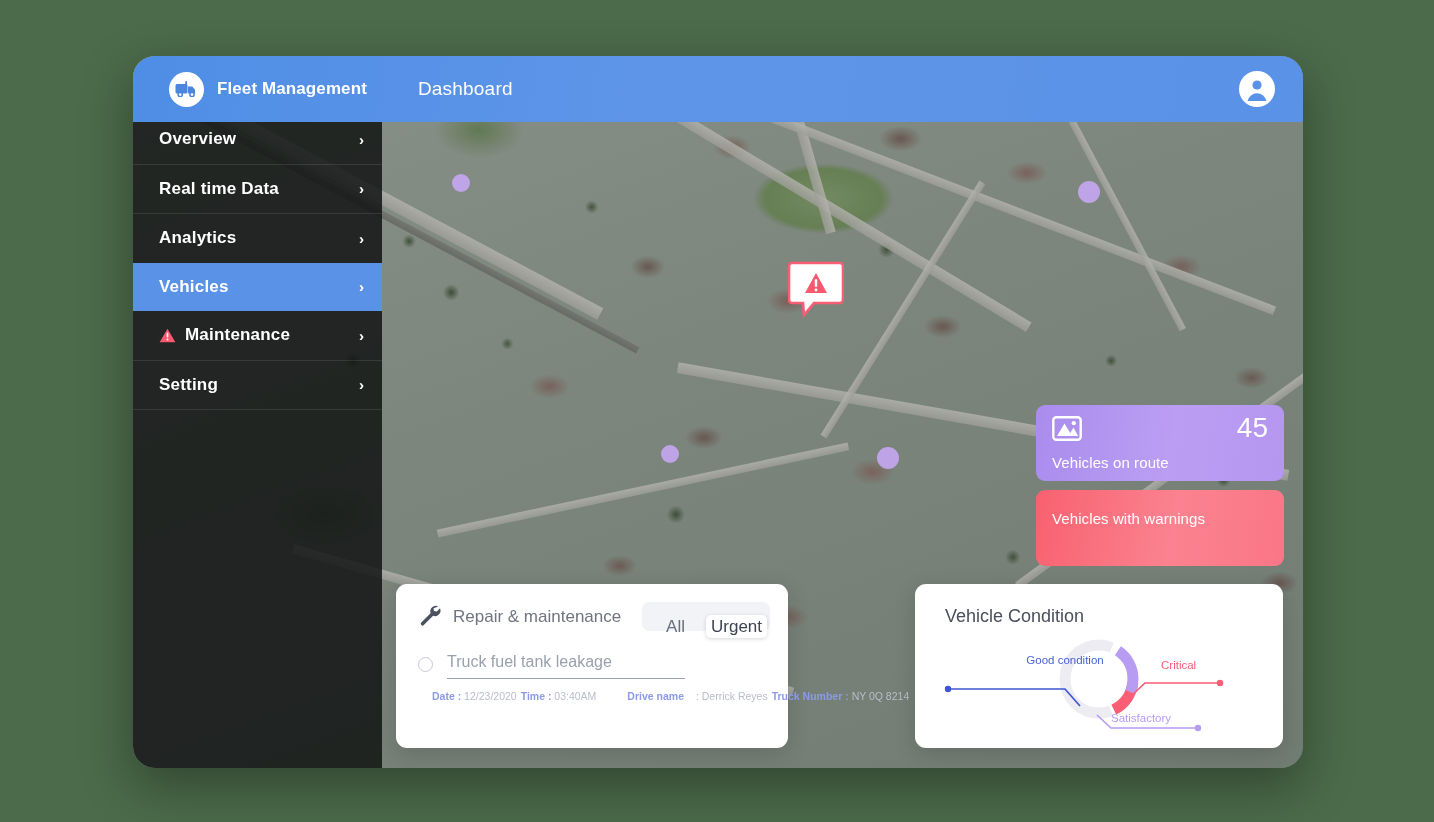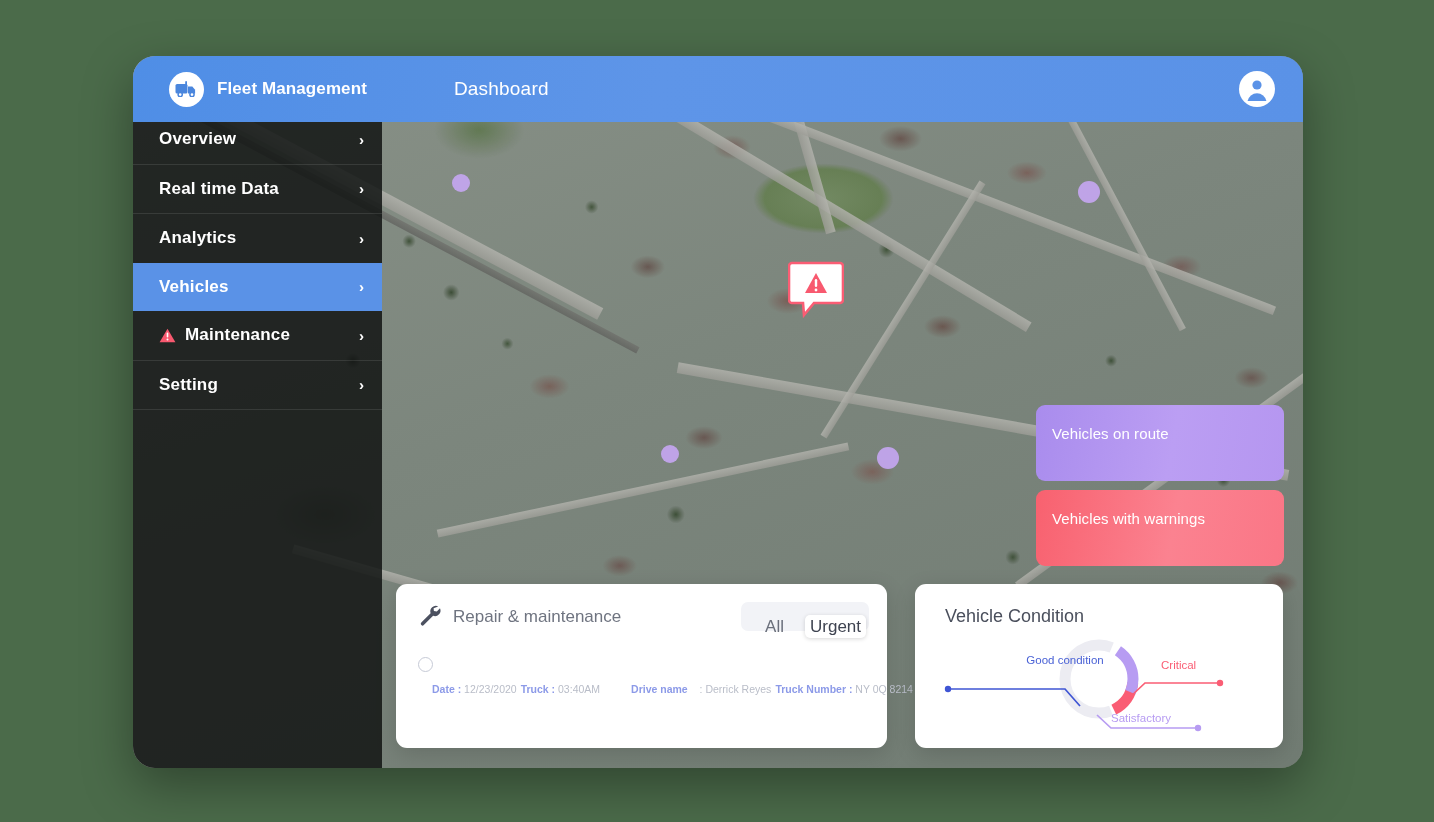--- a/index.html
+++ b/index.html
@@ -101,21 +101,21 @@
     background: #fff; margin-left: 36px;
     display: flex; align-items: center; justify-content: center;
     flex: none;
   }
   #brand-title {
     color: #fff; font-size: 17px; font-weight: bold;
     margin-left: 13px; letter-spacing: .1px;
   }
   #page-title-top {
     color: #fff; font-size: 19px; font-weight: 400;
-    margin-left: 87px; letter-spacing: .2px;
+    margin-left: 51px; letter-spacing: .2px;
   }
   #avatar {
     margin-left: auto; margin-right: 28px;
     width: 36px; height: 36px; border-radius: 50%;
     background: #fff; display:flex; align-items:center; justify-content:center;
     flex:none;
   }
 
   
   .nav-item {
@@ -157,21 +157,21 @@
   #card-warn  { left: 903px; top: 434px; background: linear-gradient(100deg,#f8616f 0%, #fb8290 55%, #fa7686 100%); }
   .stat-row { display: flex; align-items: flex-start; justify-content: space-between; }
   .stat-num { font-size: 28px; font-weight: 400; line-height: 1; margin-top: -2px; }
   .stat-label { font-size: 15px; margin-top: 9px; letter-spacing: .1px; }
 
   
   .panel {
     position: absolute; background: #fff; border-radius: 11px;
     z-index: 5; box-shadow: 0 6px 22px rgba(0,0,0,.14);
   }
-  #repair-panel { left: 263px; top: 528px; width: 491px; height: 164px; }
+  #repair-panel { left: 263px; top: 528px; width: 392px; height: 164px; }
   #condition-panel { left: 782px; top: 528px; width: 368px; height: 164px; }
 
   #repair-head { display:flex; align-items:center; padding: 18px 18px 0 22px; }
   #repair-title { font-size: 17px; color: #6f7480; margin-left: 11px; }
   #seg-toggle {
     margin-left: auto; display: flex; align-items: center;
     background: #f2f3f7; border-radius: 7px; padding: 3px;
     width: 128px; height: 29px;
   }
   .seg { flex:1; text-align:center; font-size: 17px; color:#6a6f7b; line-height: 23px; border-radius: 5px; margin-top: 20px; }
@@ -291,20 +291,31 @@
     <div id="page-title-top">Dashboard</div>
     <div id="avatar">
       <svg width="30" height="30" viewBox="0 0 30 30">
         <circle cx="15" cy="11" r="4.6" fill="#5a92e7"></circle>
         <path d="M5.6 27 a9.6 9.6 0 0 1 18.8 0 Z" fill="#5a92e7"></path>
       </svg>
     </div>
   </header>
 
   <div class="stat-card" id="card-route">
+    <div class="stat-row">
+      <span>
+        <svg width="30" height="25" viewBox="0 0 30 25">
+          <rect x="1.3" y="1.3" width="27.4" height="22.4" rx="3" fill="none" stroke="#fff" stroke-width="2.4"></rect>
+          <path d="M5 20 L12.5 7.5 L20 20 Z" fill="#fff"></path>
+          <path d="M16.5 20 L21.5 11.5 L26 20 Z" fill="#fff"></path>
+          <circle cx="21.8" cy="7.2" r="2.1" fill="#fff"></circle>
+        </svg>
+      </span>
+      <span class="stat-num">45</span>
+    </div>
     <div class="stat-label">Vehicles on route</div>
   </div>
 
   <div class="stat-card" id="card-warn">
     <div class="stat-label">Vehicles with warnings</div>
   </div>
 
   <section class="panel" id="repair-panel">
     <div id="repair-head">
       <span>
@@ -314,30 +325,33 @@
       </span>
       <span id="repair-title">Repair &amp; maintenance</span>
       <div id="seg-toggle">
         <div class="seg">All</div>
         <div class="seg on">Urgent</div>
       </div>
     </div>
 
     <div id="repair-item">
       <div class="radio-circle"></div>
+      <div id="repair-task-wrap">
+        <div id="repair-task">Truck fuel tank leakage</div>
+      </div>
     </div>
 
     <div id="repair-meta">
       <div class="meta-col">
         <div class="meta-line">
           <span class="meta-k">Date :</span>
           <span class="meta-v">12/23/2020</span>
         </div>
         <div class="meta-line">
-          <span class="meta-k">Truck :</span>
+          <span class="meta-k">Time :</span>
           <span class="meta-v">03:40AM</span>
         </div>
       </div>
       <div class="meta-col second">
         <div class="meta-line">
           <span class="meta-k">Drive name</span>
           <span class="meta-v" style="margin-left:9px">: Derrick Reyes</span>
         </div>
         <div class="meta-line">
           <span class="meta-k">Truck Number :</span>

